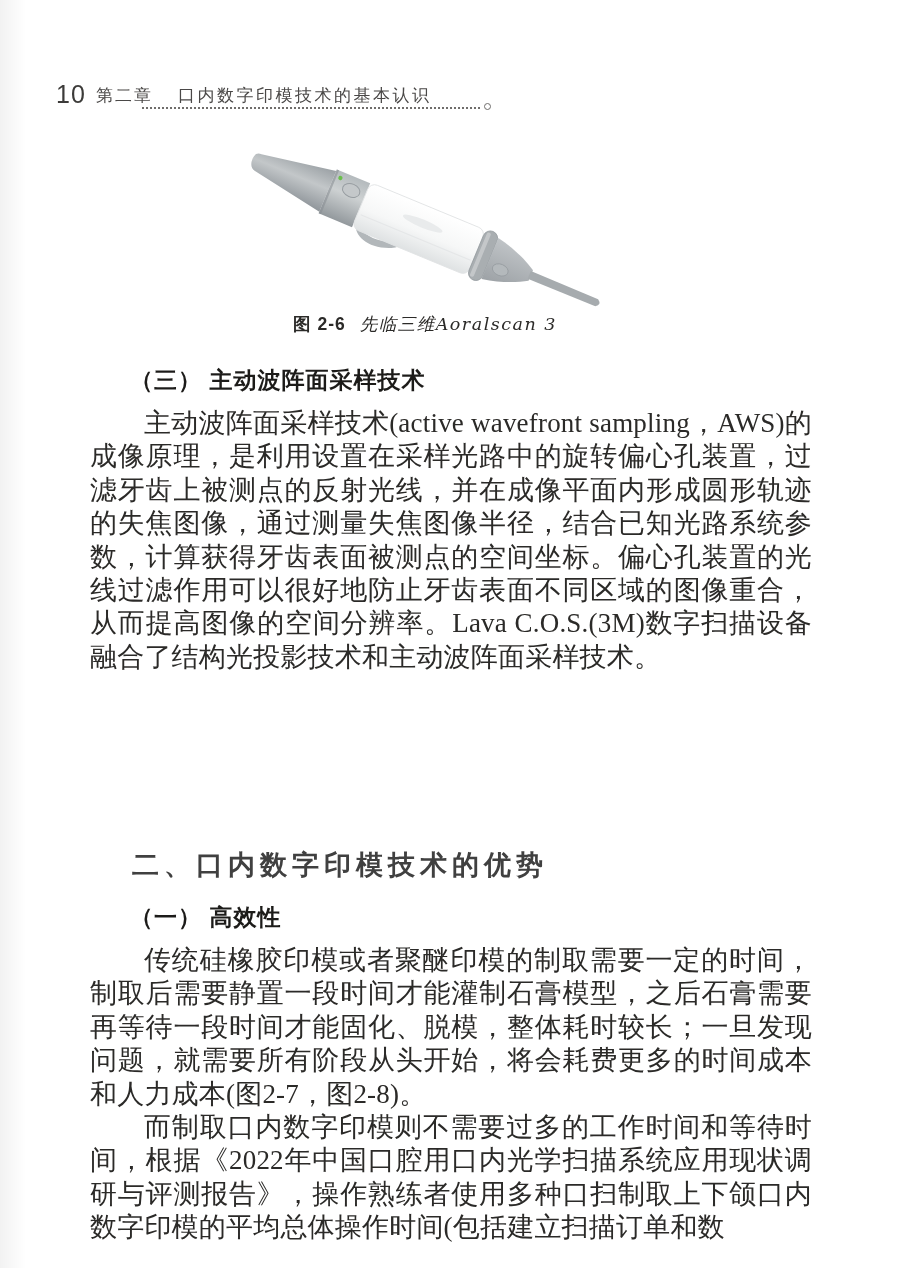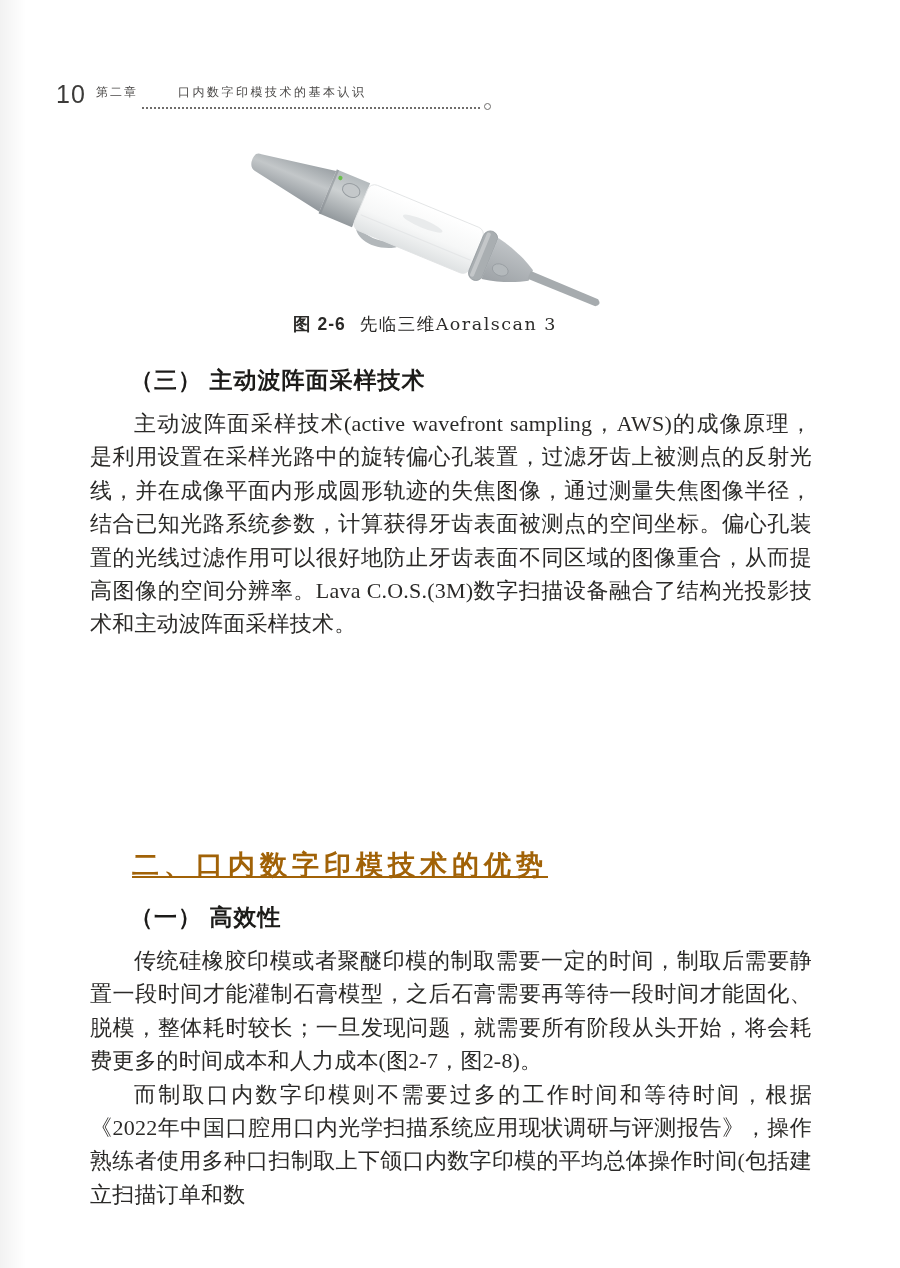--- a/index.html
+++ b/index.html
@@ -20,21 +20,21 @@
   
   .header { position:absolute; left:0; top:78px; width:900px; height:36px; }
   .page-number {
     position:absolute; left:56px; top:2px;
     font-family:"Liberation Sans","DejaVu Sans",sans-serif;
     font-size:25px; color:#3c3b39; letter-spacing:1px;
   }
   .chapter-label, .chapter-title {
     position:absolute; top:6px;
     font-family:"DejaVu Serif","Liberation Serif",serif;
-    font-size:12px; color:#4a4847; letter-spacing:2px;
+    font-size:17px; color:#4a4847; letter-spacing:2px;
   }
   .chapter-label { left:96px; }
   .chapter-title { left:178px; letter-spacing:2.5px; }
   .header-rule {
     position:absolute; left:142px; top:29px; width:338px; height:0;
     border-bottom:2px dotted #6f6d6b;
   }
   .header-rule-dot {
     position:absolute; left:484px; top:25px; width:7px; height:7px;
     border:1.5px solid #6f6d6b; border-radius:50%; background:#fff;
@@ -45,41 +45,42 @@
     position:absolute; left:0; top:312px; width:850px;
     text-align:center; font-size:17.5px; color:#2b2a28;
   }
   .caption .cap-label {
     font-family:"Liberation Sans","DejaVu Sans",sans-serif;
     font-weight:bold; margin-right:14px; letter-spacing:1px;
   }
   .caption .cap-text {
     font-family:"DejaVu Serif","Liberation Serif",serif;
     letter-spacing:1.5px;
+    font-style:italic;
   }
   
   .content { position:absolute; left:90px; top:0; width:722px; }
   .block { position:absolute; left:0; width:722px; }
   .blk-s3 { top:364px; }
   .blk-s4 { top:610px; }
   .blk-part2 { top:846px; }
   .blk-s1 { top:901px; }
   h3.sub {
     font-family:"Liberation Sans","DejaVu Sans",sans-serif;
     font-size:23px; line-height:32px; font-weight:bold;
     color:#1c1b19; padding-left:40px; letter-spacing:1px;
     margin-bottom:11px;
   }
   h2.part {
     font-family:"Liberation Sans","DejaVu Sans",sans-serif;
     font-size:27px; line-height:38px; font-weight:600;
-    color:#a16207; padding-left:42px; letter-spacing:5px;text-decoration:underline;
+    color:#404040; padding-left:42px; letter-spacing:5px;
   }
   p.body {
-    font-size:22px; line-height:33.4px;
+    font-size:27px; line-height:33.4px;
     text-align:justify; text-indent:2em;
     color:#2b2a28; letter-spacing:0.2px;
   }
 </style>
 </head>
 <body>
 
 <div class="edge-shade"></div>
 
 <div class="header">

